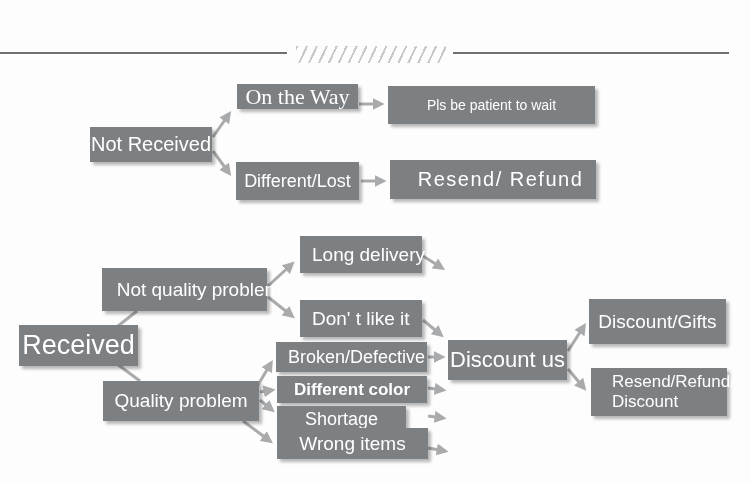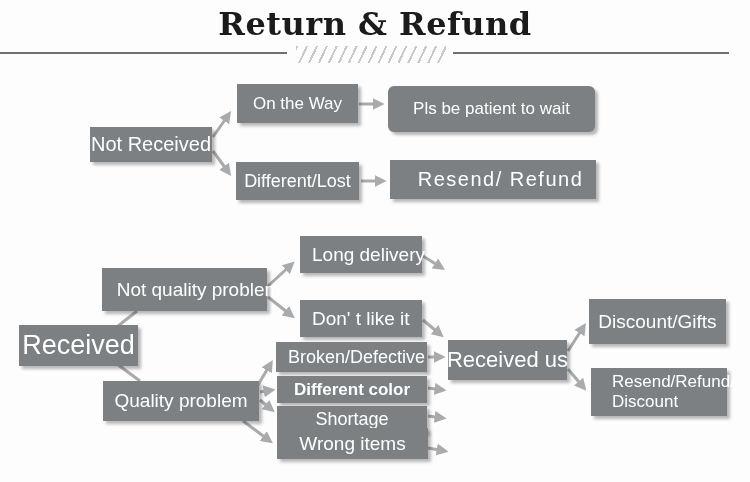--- a/index.html
+++ b/index.html
@@ -84,21 +84,20 @@
     line-height: 1.18;
     white-space: normal;
   }
   .node.spread { letter-spacing: 1.5px; padding-left: 15px; }
 </style>
 </head>
 <body>
 
 <div class="stage">
 
-  <div class="title">Return &amp; Refund</div>
   <div class="rule rule-left"></div>
   <div class="hatch"></div>
   <div class="rule rule-right"></div>
 
   <svg class="wires" width="750" height="482" viewBox="0 0 750 482">
     <defs>
       <marker id="arw" viewBox="0 0 10 10" refX="7" refY="5" markerWidth="4" markerHeight="4" orient="auto-start-reverse">
         <path d="M0 0 L10 5 L0 10 Z" fill="#a8aaac"></path>
       </marker>
     </defs>
@@ -119,47 +118,47 @@
     <line class="arrow" x1="428" y1="357" x2="442" y2="357"></line>
     <line class="arrow" x1="428" y1="388" x2="443" y2="390"></line>
     <line class="arrow" x1="428" y1="416" x2="443" y2="418"></line>
     <line class="arrow" x1="428" y1="448" x2="445" y2="451"></line>
     <line class="arrow" x1="568" y1="351" x2="584" y2="326"></line>
     <line class="arrow" x1="568" y1="369" x2="584" y2="388"></line>
   </svg>
 
   <div class="node" style="left:90px; top:127px; width:122px; height:35px; font-size:20px;">Not Received</div>
 
-  <div class="node" style="left:237px; top:84px; width:121px; height:39px; font-size:17px;">On the Way</div>
+  <div class="node" style="left:237px; top:84px; width:121px; height:25px; font-size:22px;font-family:Liberation Serif, serif;">On the Way</div>
 
-  <div class="node" style="left:388px; top:86px; width:207px; height:46px; font-size:17px;border-radius:6px;">Pls be patient to wait</div>
+  <div class="node" style="left:388px; top:86px; width:207px; height:38px; font-size:14px;">Pls be patient to wait</div>
 
   <div class="node" style="left:236px; top:162px; width:123px; height:38px; font-size:18px;">Different/Lost</div>
 
   <div class="node spread" style="left:390px; top:160px; width:206px; height:39px; font-size:20px;">Resend/ Refund</div>
 
   <div class="node" style="left:19px; top:325px; width:119px; height:41px; font-size:27px;">Received</div>
 
   <div class="node" style="left:102px; top:268px; width:165px; height:43px; font-size:19px;padding-left:28px;">Not quality problem</div>
 
   <div class="node" style="left:103px; top:381px; width:156px; height:40px; font-size:19px;">Quality problem</div>
 
   <div class="node align-left" style="left:300px; top:236px; width:122px; height:37px; font-size:19px;">Long delivery</div>
 
   <div class="node align-left" style="left:300px; top:300px; width:122px; height:37px; font-size:19px;">Don' t like it</div>
 
   <div class="node align-left" style="left:276px; top:342px; width:151px; height:30px; font-size:18px;">Broken/Defective</div>
 
   <div class="node" style="left:277px; top:376px; width:150px; height:27px; font-size:17px;font-weight:bold;">Different color</div>
 
-  <div class="node" style="left:277px; top:406px; width:150px; height:27px; font-size:18px;">Shortage</div>
+  <div class="node" style="left:277px; top:406px; width:129px; height:27px; font-size:18px;">Shortage</div>
 
   <div class="node" style="left:277px; top:428px; width:151px; height:31px; font-size:19px;">Wrong items</div>
 
-  <div class="node" style="left:448px; top:340px; width:119px; height:40px; font-size:22px;">Received us</div>
+  <div class="node" style="left:448px; top:340px; width:119px; height:40px; font-size:22px;">Discount us</div>
 
   <div class="node" style="left:589px; top:299px; width:137px; height:45px; font-size:19px;">Discount/Gifts</div>
 
   <div class="node two-line" style="left:591px; top:368px; width:136px; height:48px; font-size:17px;">
     <span>Resend/Refund/</span>
     <span>Discount</span>
   </div>
 
 </div>
 

